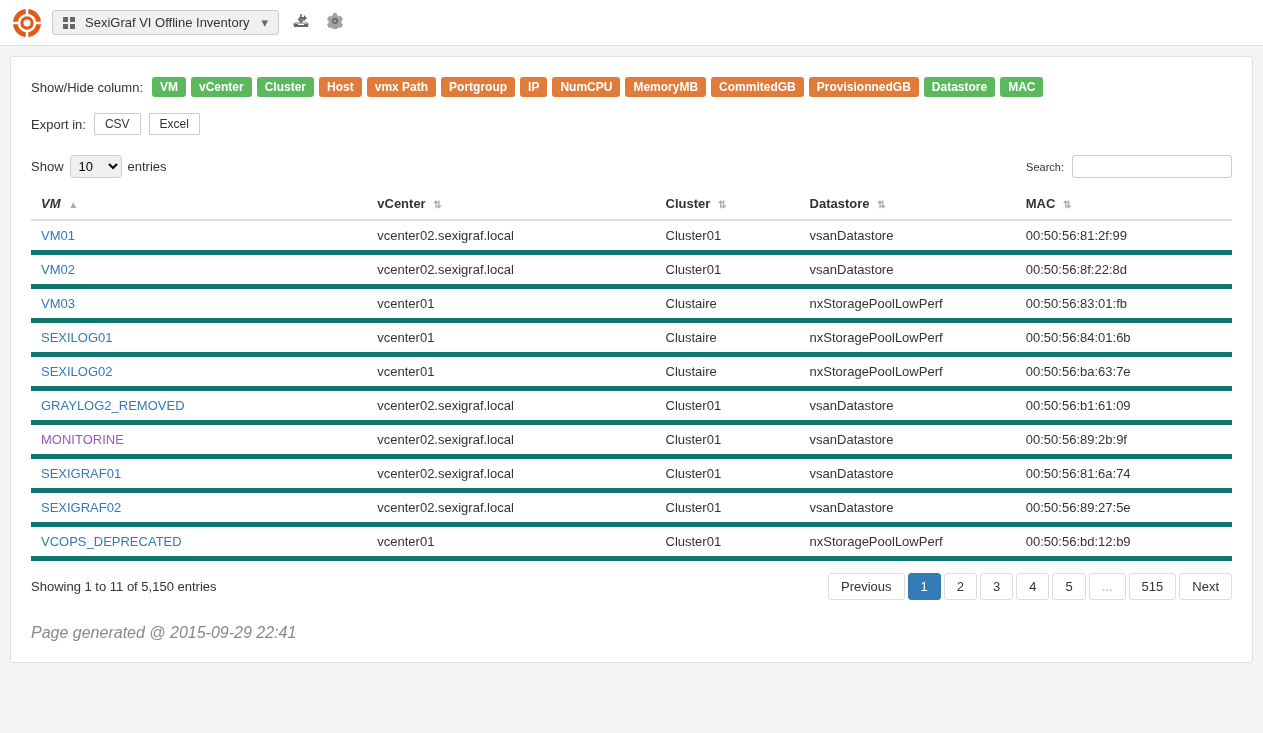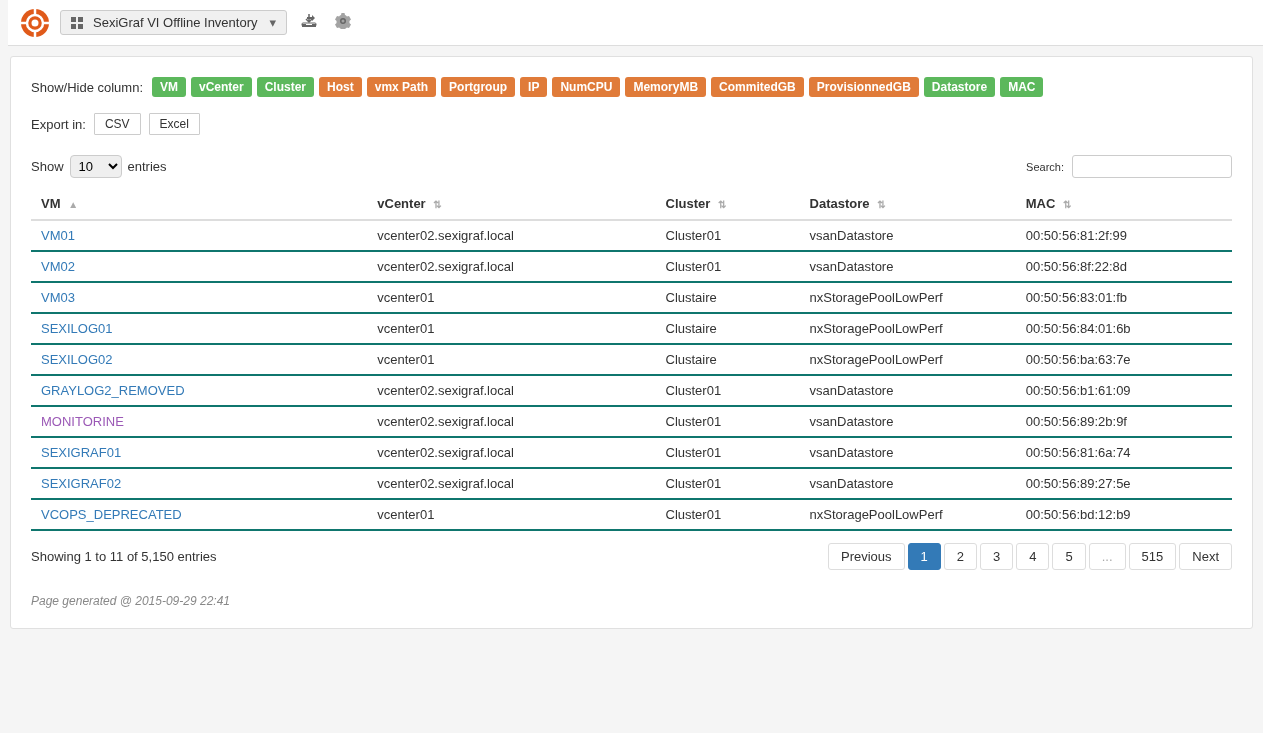--- a/index.html
+++ b/index.html
@@ -7,21 +7,20 @@
 
     
     .topbar {
       display: flex;
       align-items: center;
       background: #fff;
       border-bottom: 1px solid #ddd;
       padding: 6px 12px;
       gap: 10px;
       height: 46px;
-      margin-left: 8px;
     }
     .topbar-app-selector {
       display: flex; align-items: center; gap: 6px;
       background: #f0f0f0; border: 1px solid #ccc; border-radius: 3px;
       padding: 4px 10px; cursor: pointer; font-size: 13px;
     }
     .topbar-icon-btn {
       background: none; border: none; cursor: pointer; padding: 4px; color: #666; font-size: 16px;
     }
 
@@ -81,21 +80,21 @@
       border-bottom: 2px solid #ddd;
     }
     thead th {
       padding: 8px 10px; text-align: left; font-weight: bold; color: #333; white-space: nowrap;
       position: relative;
     }
     thead th .sort-icon {
       display: inline-block; margin-left: 4px; color: #aaa; font-size: 10px;
     }
     tbody tr {
-      border-bottom: 2px solid #0f766e;
+      border-bottom: 5px solid #0f766e;
     }
     tbody td {
       padding: 7px 10px; color: #333;
     }
     .vm-link { color: #337ab7; text-decoration: none; }
     .vm-link-purple { color: #9b59b6; }
 
     
     .table-footer {
       display: flex; align-items: center; justify-content: space-between; margin-top: 12px;
@@ -108,21 +107,21 @@
     }
     .page-btn {
       padding: 5px 12px; border: 1px solid #ddd; background: #fff; border-radius: 3px;
       font-size: 13px; cursor: pointer; color: #333;
     }
     .page-btn.active { background: #337ab7; color: #fff; border-color: #337ab7; }
     .page-btn.disabled { color: #aaa; cursor: default; }
 
     
     .page-generated {
-      margin-top: 24px; font-size: 12px; color: #888; font-style: italic;
+      margin-top: 24px; font-size: 16px; color: #888; font-style: italic;
     }
   </style>
 </head>
 <body>
 
 <div class="topbar">
 
   <svg width="30" height="30" viewBox="0 0 30 30">
     <circle cx="15" cy="15" r="14" fill="#e05a1a"></circle>
     <circle cx="15" cy="15" r="8" fill="none" stroke="#fff" stroke-width="2.5"></circle>
@@ -198,21 +197,21 @@
     </div>
     <div class="search-row">
       <span class="search-label">Search:</span>
       <input class="search-input" type="text" value="" style="">
     </div>
   </div>
 
   <table>
     <thead>
       <tr>
-        <th style="width:28%;">
+        <th style="width:28%;font-style:italic;">
           <span>VM</span>
           <span class="sort-icon">▲</span>
         </th>
         <th style="width:24%;">
           <span>vCenter</span>
           <span class="sort-icon">⇅</span>
         </th>
         <th style="width:12%;">
           <span>Cluster</span>
           <span class="sort-icon">⇅</span>

